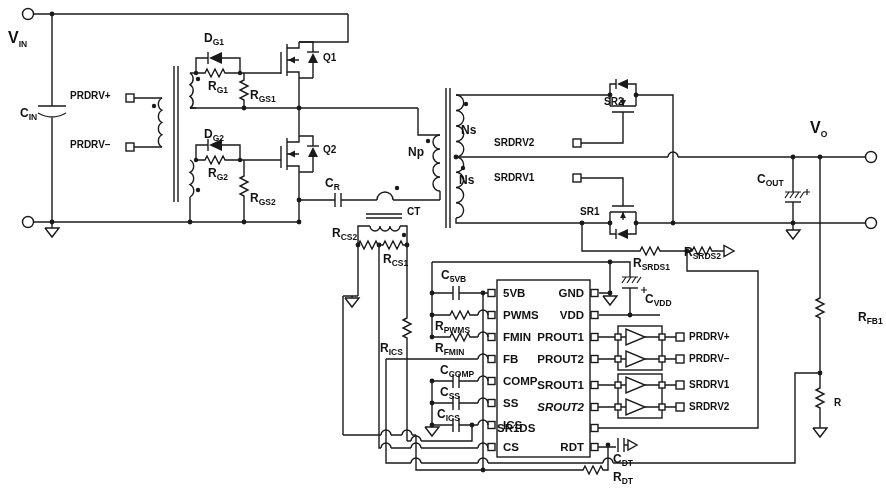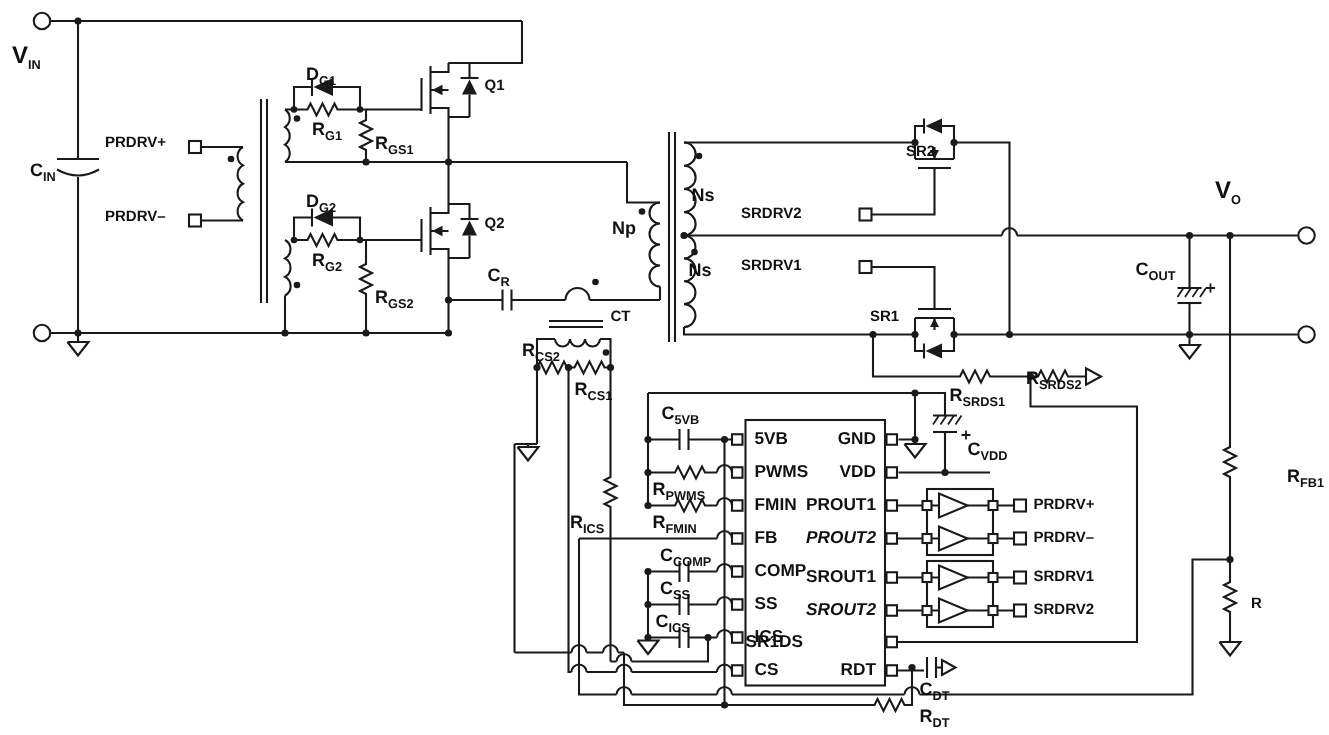--- a/index.html
+++ b/index.html
@@ -283,34 +283,34 @@
         <circle class="d" cx="463" cy="168" r="2.2"></circle>
     <circle class="d" cx="397" cy="188" r="2.2"></circle>
         <circle class="d" cx="404" cy="235" r="2.2"></circle>
   </g>
 </svg>
 
   <div class="lbl big" style="left:8px;top:32px"><span>V</span><sub>IN</sub></div>
   <div class="lbl" style="left:20px;top:107px"><span>C</span><sub>IN</sub></div>
   <div class="lbl drv" style="left:70px;top:90px"><span>PRDRV+</span></div>
   <div class="lbl drv" style="left:70px;top:139px"><span>PRDRV–</span></div>
-  <div class="lbl" style="left:204px;top:43px"><span>D</span><sub>G1</sub></div>
+  <div class="lbl" style="left:204px;top:32px"><span>D</span><sub>G1</sub></div>
   <div class="lbl" style="left:208px;top:80px"><span>R</span><sub>G1</sub></div>
   <div class="lbl" style="left:250px;top:89px"><span>R</span><sub>GS1</sub></div>
   <div class="lbl drv" style="left:323px;top:52px"><span>Q1</span></div>
   <div class="lbl" style="left:204px;top:128px"><span>D</span><sub>G2</sub></div>
   <div class="lbl" style="left:208px;top:167px"><span>R</span><sub>G2</sub></div>
   <div class="lbl" style="left:250px;top:192px"><span>R</span><sub>GS2</sub></div>
   <div class="lbl drv" style="left:323px;top:144px"><span>Q2</span></div>
   <div class="lbl" style="left:325px;top:177px"><span>C</span><sub>R</sub></div>
   <div class="lbl" style="left:408px;top:146px"><span>Np</span></div>
   <div class="lbl drv" style="left:407px;top:206px"><span>CT</span></div>
   <div class="lbl" style="left:461px;top:124px"><span>Ns</span></div>
   <div class="lbl" style="left:459px;top:174px"><span>Ns</span></div>
-  <div class="lbl" style="left:348px;top:227px"><span>R</span><sub>CS2</sub></div>
+  <div class="lbl" style="left:332px;top:227px"><span>R</span><sub>CS2</sub></div>
   <div class="lbl" style="left:383px;top:253px"><span>R</span><sub>CS1</sub></div>
   <div class="lbl" style="left:380px;top:342px"><span>R</span><sub>ICS</sub></div>
   <div class="lbl drv" style="left:604px;top:96px"><span>SR2</span></div>
   <div class="lbl drv" style="left:580px;top:206px"><span>SR1</span></div>
   <div class="lbl drv" style="left:494px;top:137px"><span>SRDRV2</span></div>
   <div class="lbl drv" style="left:494px;top:172px"><span>SRDRV1</span></div>
   <div class="lbl big" style="left:810px;top:122px"><span>V</span><sub>O</sub></div>
   <div class="lbl" style="left:757px;top:173px"><span>C</span><sub>OUT</sub></div>
   <div class="lbl" style="left:633px;top:257px"><span>R</span><sub>SRDS1</sub></div>
   <div class="lbl" style="left:684px;top:246px"><span>R</span><sub>SRDS2</sub></div>
@@ -334,19 +334,19 @@
       <div class="pinlbl" style="left: 503px; top: 309px;">PWMS</div>
       <div class="pinlbl" style="left: 503px; top: 331px;">FMIN</div>
       <div class="pinlbl" style="left: 503px; top: 353px;">FB</div>
       <div class="pinlbl" style="left: 503px; top: 375px;">COMP</div>
       <div class="pinlbl" style="left: 503px; top: 397px;">SS</div>
       <div class="pinlbl" style="left: 503px; top: 419px;">ICS</div>
       <div class="pinlbl" style="left: 503px; top: 441px;">CS</div>
       <div class="pinlbl" style="left: 497px; width: 87px; text-align: right; top: 287px;">GND</div>
       <div class="pinlbl" style="left: 497px; width: 87px; text-align: right; top: 309px;">VDD</div>
       <div class="pinlbl" style="left: 497px; width: 87px; text-align: right; top: 331px;">PROUT1</div>
-      <div class="pinlbl" style="left: 497px; width: 87px; text-align: right; top: 353px; font-style: italic;">PROUT2</div>
+      <div class="pinlbl" style="left: 497px; width: 87px; text-align: right; top: 353px;">PROUT2</div>
       <div class="pinlbl" style="left: 497px; width: 87px; text-align: right; top: 379px;">SROUT1</div>
       <div class="pinlbl" style="left: 497px; width: 87px; text-align: right; top: 401px; font-style: italic;">SROUT2</div>
       <div class="pinlbl" style="left: 497px; width: 87px; text-align: left; top: 422px;">SR1DS</div>
       <div class="pinlbl" style="left: 497px; width: 87px; text-align: right; top: 441px;">RDT</div>
     </div>
 </div>
 
 </body></html>

